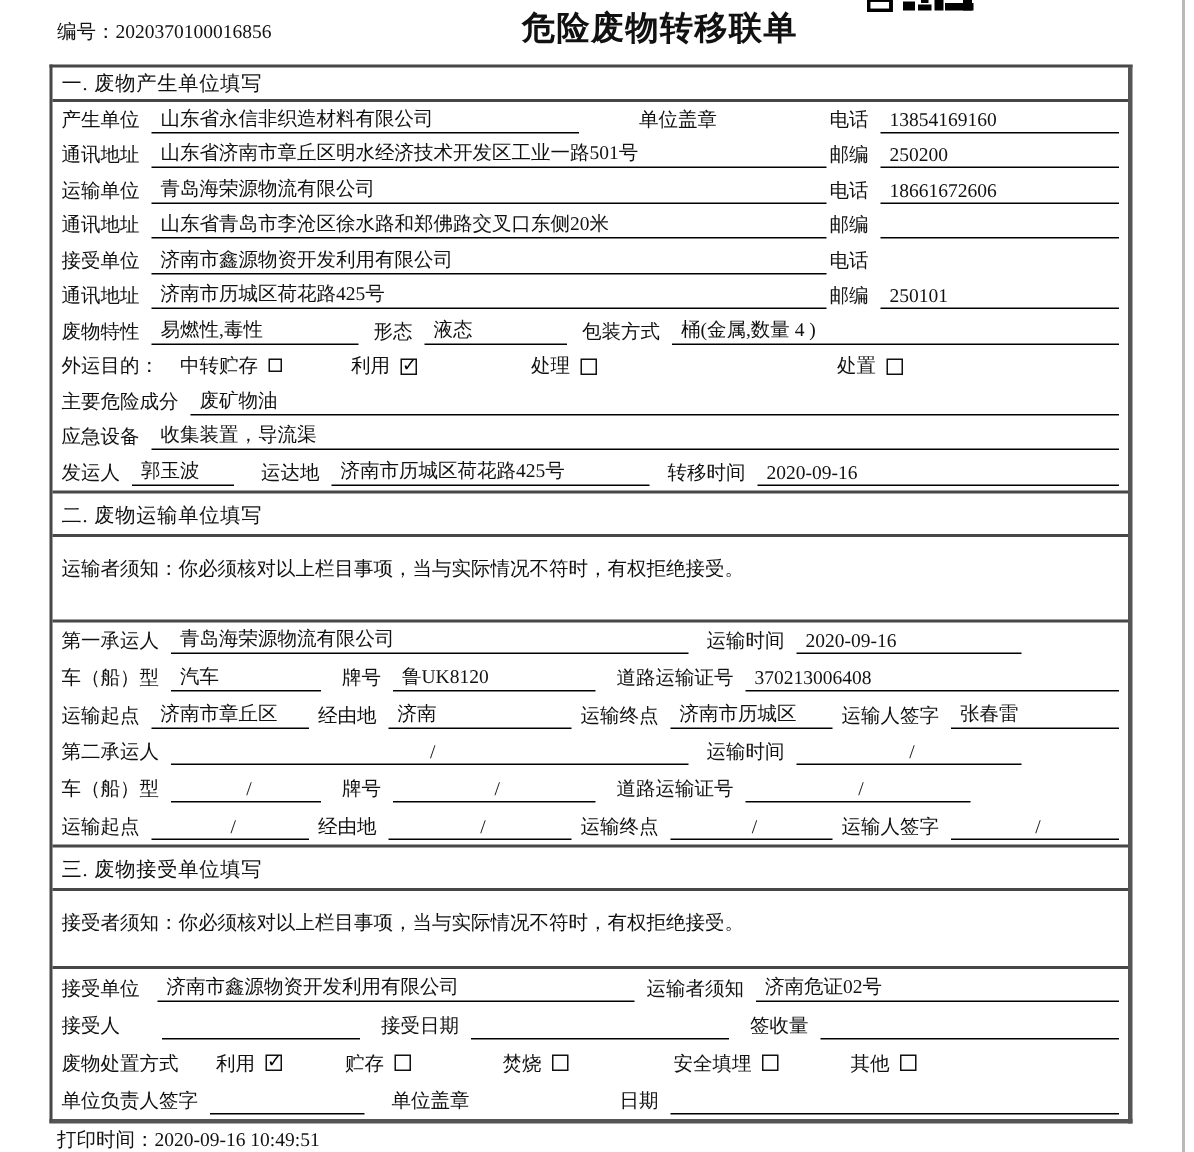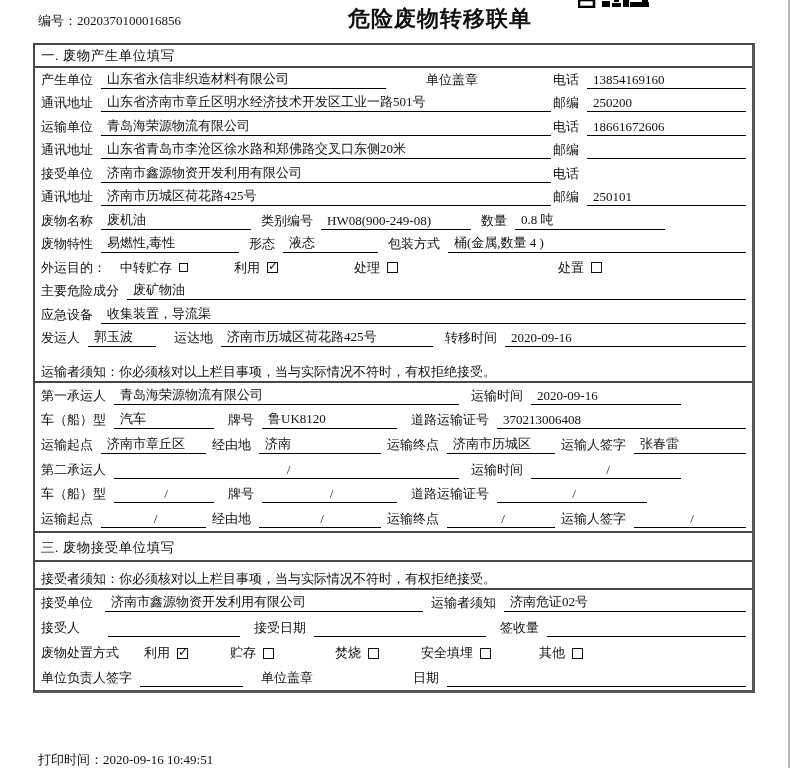--- a/index.html
+++ b/index.html
@@ -14,21 +14,21 @@
   }
   .qr{position:absolute;top:0;left:578px}
   .edge{position:absolute;top:0;left:788px;width:2px;height:768px;background:#b9b9b9}
   .tbl{
     position:absolute;top:43px;left:33px;width:722px;box-sizing:border-box;background:#fff;
     border:2px solid #474747;border-right:3px solid #555;border-bottom:3px solid #555;
   }
   .sec-h{font-weight:normal;font-size:13.5px;padding:0 6px;height:21px;line-height:22px;
     border-bottom:2px solid #474747;letter-spacing:.5px}
   .sec-h.tall{height:27px;line-height:29px;border-top:2px solid #474747}
-  .notice{height:31px;display:flex;align-items:flex-end;padding:0 6px;border-bottom:2px solid #474747;white-space:nowrap}
+  .notice{height:31px;display:flex;align-items:flex-start;padding:12px 6px;border-bottom:2px solid #474747;white-space:nowrap}
   .notice.short{height:26px}
   .row{display:flex;align-items:flex-end;padding:0 0 3px 6px;box-sizing:border-box}
   .h1{height:23.5px}.h2{height:24.7px}.h3{height:25px}
   .lbl{white-space:nowrap}
   .u{border-bottom:1px solid #000;margin-left:8px;padding:0 2px 0 6px;
      white-space:nowrap;box-sizing:border-box;min-height:16px;overflow:hidden}
   .fill{flex:1;margin-right:6px}
   .ctr{text-align:center}
   .opt{display:flex;align-items:center;white-space:nowrap}
   .cb{display:inline-block;width:11px;height:11px;border:1.5px solid #111;margin-left:7px;
@@ -102,28 +102,20 @@
     <span class="lbl" style="margin-left:2px">电话</span>
   </div>
 
   <div class="row h1">
     <span class="lbl">通讯地址</span>
     <span class="u" style="width:450px">济南市历城区荷花路425号</span>
     <span class="lbl" style="margin-left:2px">邮编</span>
     <span class="u fill">250101</span>
   </div>
 
-  <div class="row h1">
-    <span class="lbl">废物名称</span>
-    <span class="u" style="width:150px">废机油</span>
-    <span class="lbl ml10">类别编号</span>
-    <span class="u" style="width:150px">HW08(900-249-08)</span>
-    <span class="lbl ml10">数量</span>
-    <span class="u" style="width:150px">0.8 吨</span>
-  </div>
 
   <div class="row h1">
     <span class="lbl">废物特性</span>
     <span class="u" style="width:138px">易燃性,毒性</span>
     <span class="lbl ml10">形态</span>
     <span class="u" style="width:95px">液态</span>
     <span class="lbl ml10">包装方式</span>
     <span class="u fill">桶(金属,数量 4 )</span>
   </div>
 
@@ -160,20 +152,21 @@
 
   <div class="row h1">
     <span class="lbl">发运人</span>
     <span class="u" style="width:68px">郭玉波</span>
     <span class="lbl ml18">运达地</span>
     <span class="u" style="width:212px">济南市历城区荷花路425号</span>
     <span class="lbl ml12">转移时间</span>
     <span class="u fill">2020-09-16</span>
   </div>
 
+  <div class="sec-h tall">二. 废物运输单位填写</div>
 
   <div class="notice">
     <span>运输者须知：</span>
     <span>你必须核对以上栏目事项，当与实际情况不符时，有权拒绝接受。</span>
   </div>
 
   <div class="row h2">
     <span class="lbl">第一承运人</span>
     <span class="u" style="width:345px">青岛海荣源物流有限公司</span>
     <span class="lbl ml12">运输时间</span>
@@ -257,21 +250,21 @@
       <span class="cb checked"></span>
     </span>
     <span class="opt" style="margin-left:42px">
       <span>贮存</span>
       <span class="cb"></span>
     </span>
     <span class="opt" style="margin-left:61px">
       <span>焚烧</span>
       <span class="cb"></span>
     </span>
-    <span class="opt" style="margin-left:42px">
+    <span class="opt" style="margin-left:70px">
       <span>安全填埋</span>
       <span class="cb"></span>
     </span>
     <span class="opt" style="margin-left:48px">
       <span>其他</span>
       <span class="cb"></span>
     </span>
   </div>
 
   <div class="row h3">

